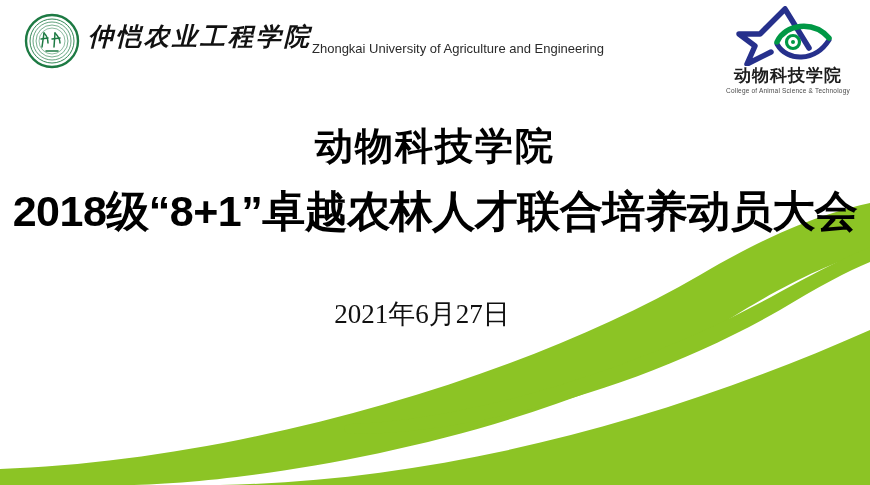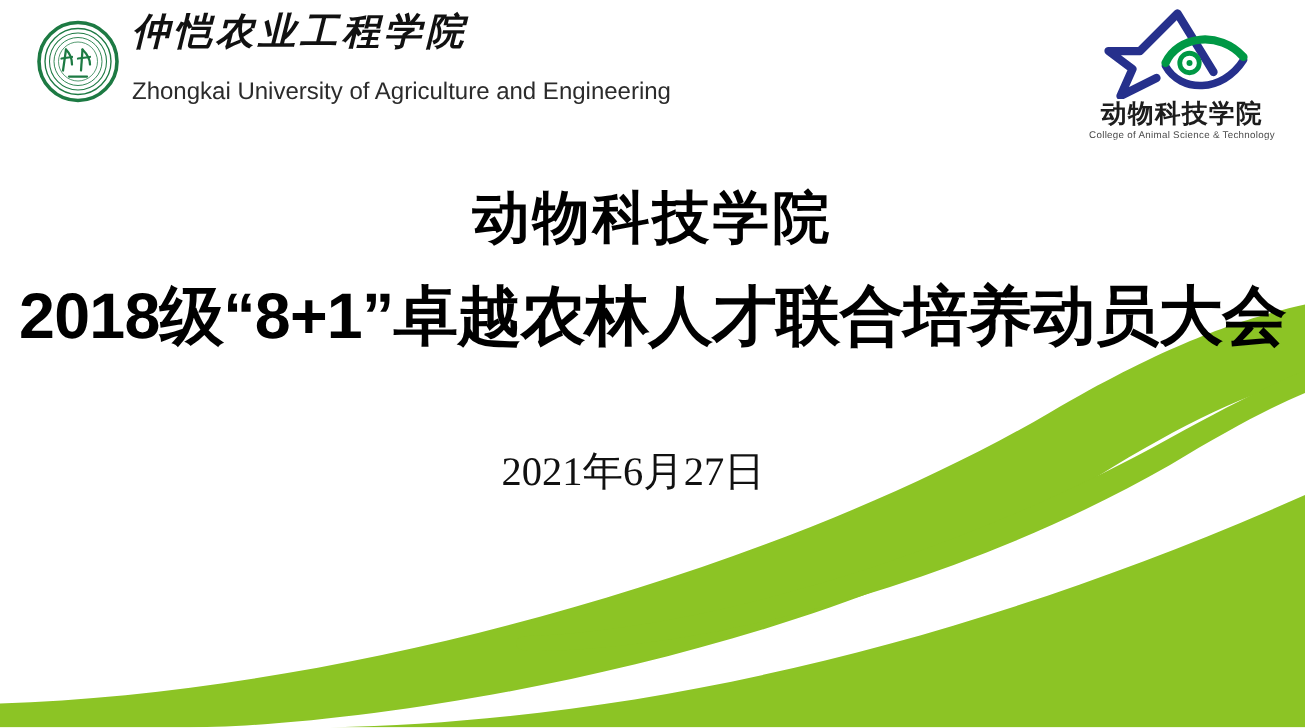--- a/index.html
+++ b/index.html
@@ -39,36 +39,35 @@
     height: 62px;
   }
   .uni-seal {
     width: 56px;
     height: 56px;
     flex: 0 0 56px;
   }
   .uni-text {
     margin-left: 8px;
     display: flex;
-    flex-direction: column;
     justify-content: center;
   }
   .uni-cn {
     font-family: "Liberation Serif", serif;
     font-size: 25px;
     line-height: 1.05;
     letter-spacing: 3px;
     color: #111111;
     font-weight: 700;
     font-style: italic;
     white-space: nowrap;
   }
   .uni-en {
     font-family: "Liberation Sans", sans-serif;
-    font-size: 16px;
+    font-size: 13px;
     line-height: 1.3;
     color: #2b2b2b;
     white-space: nowrap;
     margin-top: 17px;
   }
 
   
   .col-logo {
     position: absolute;
     right: 12px;

